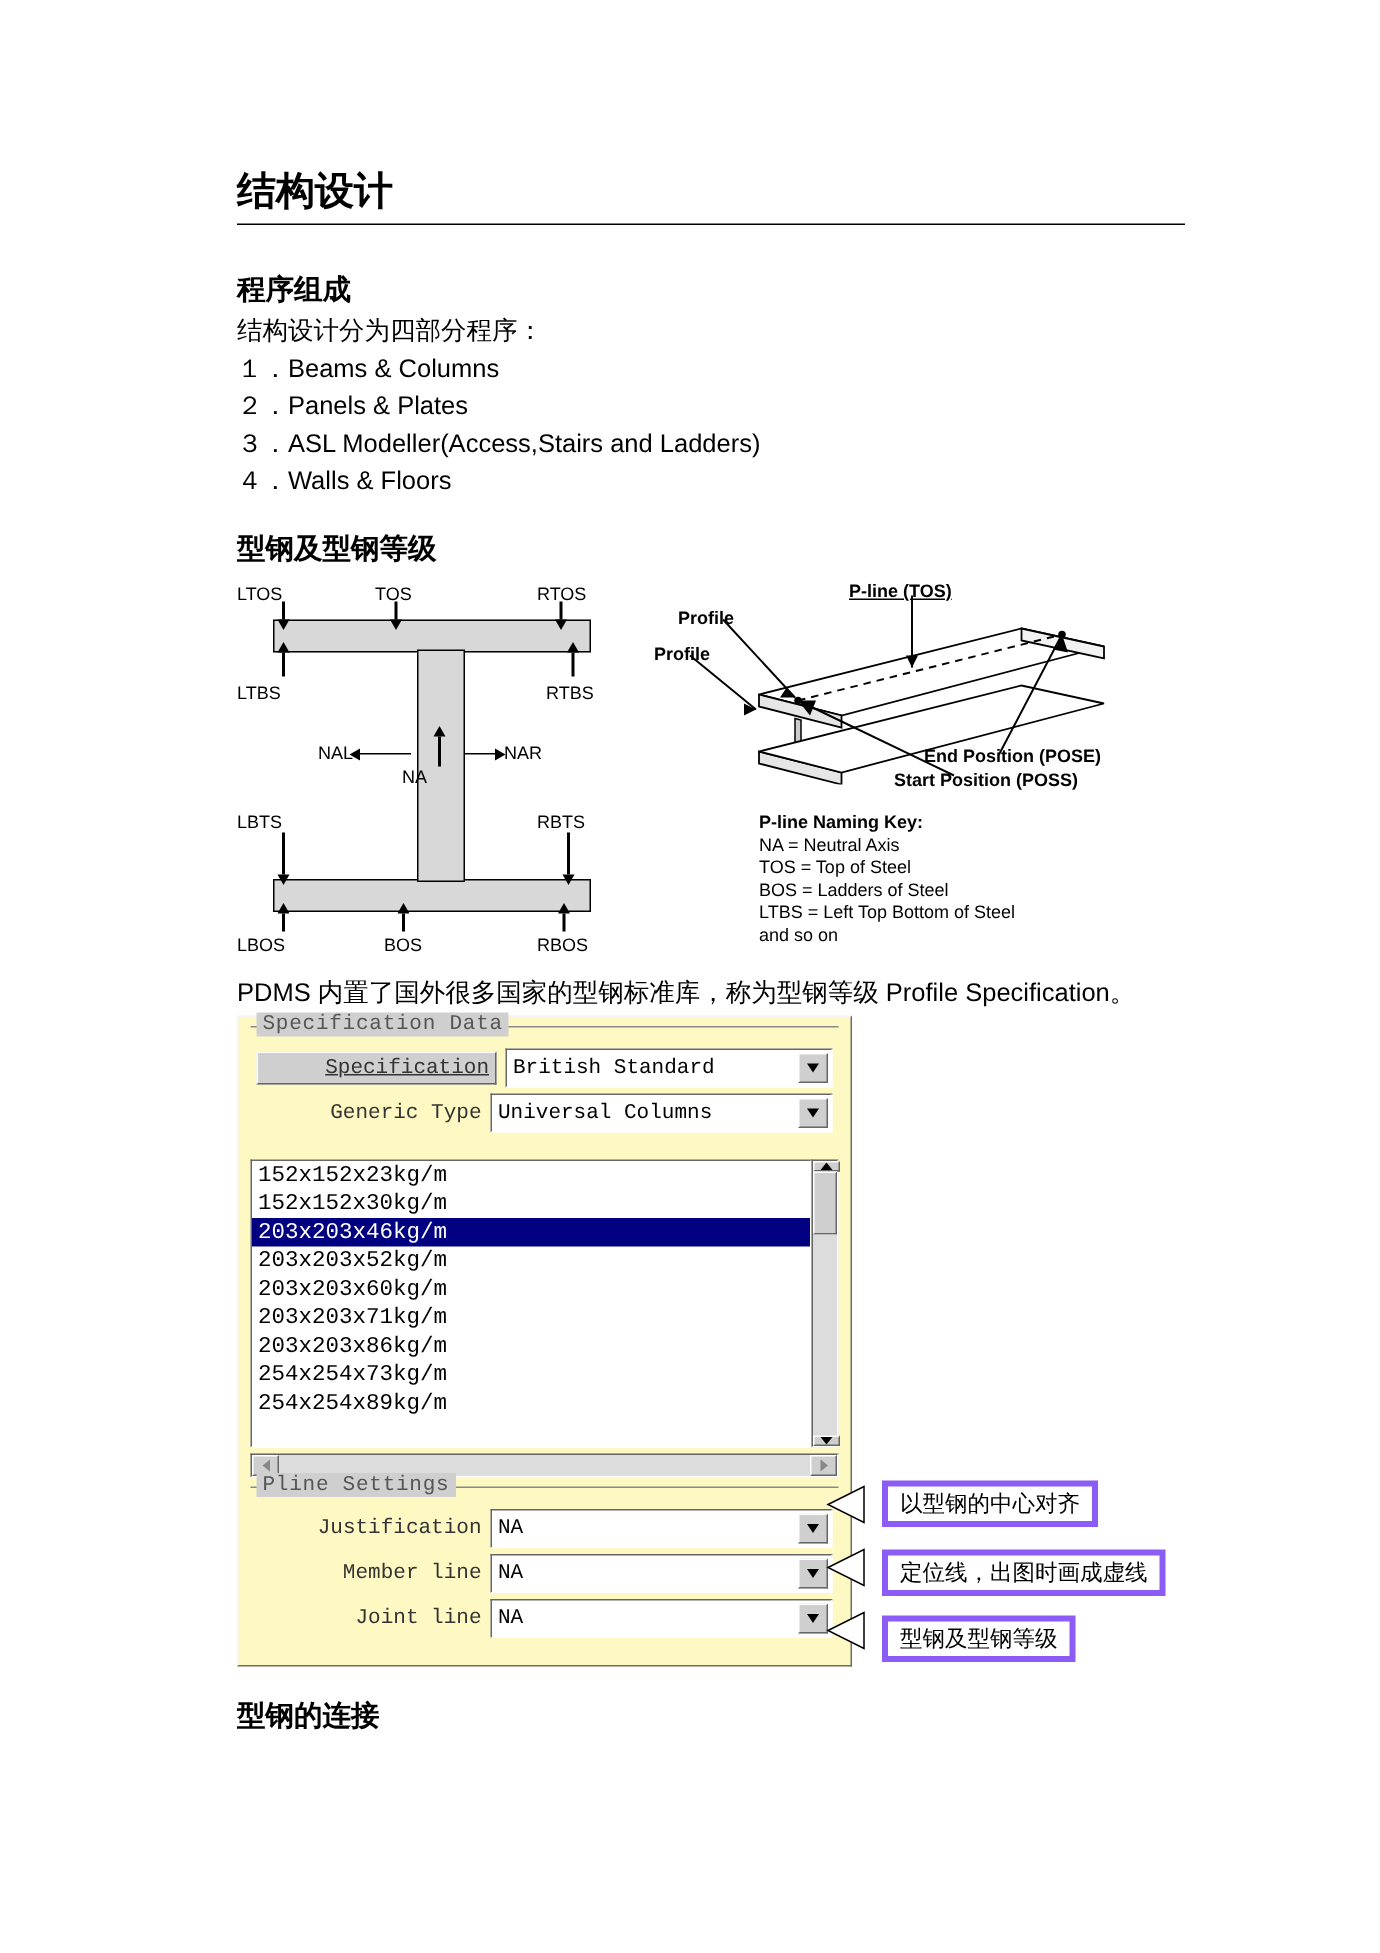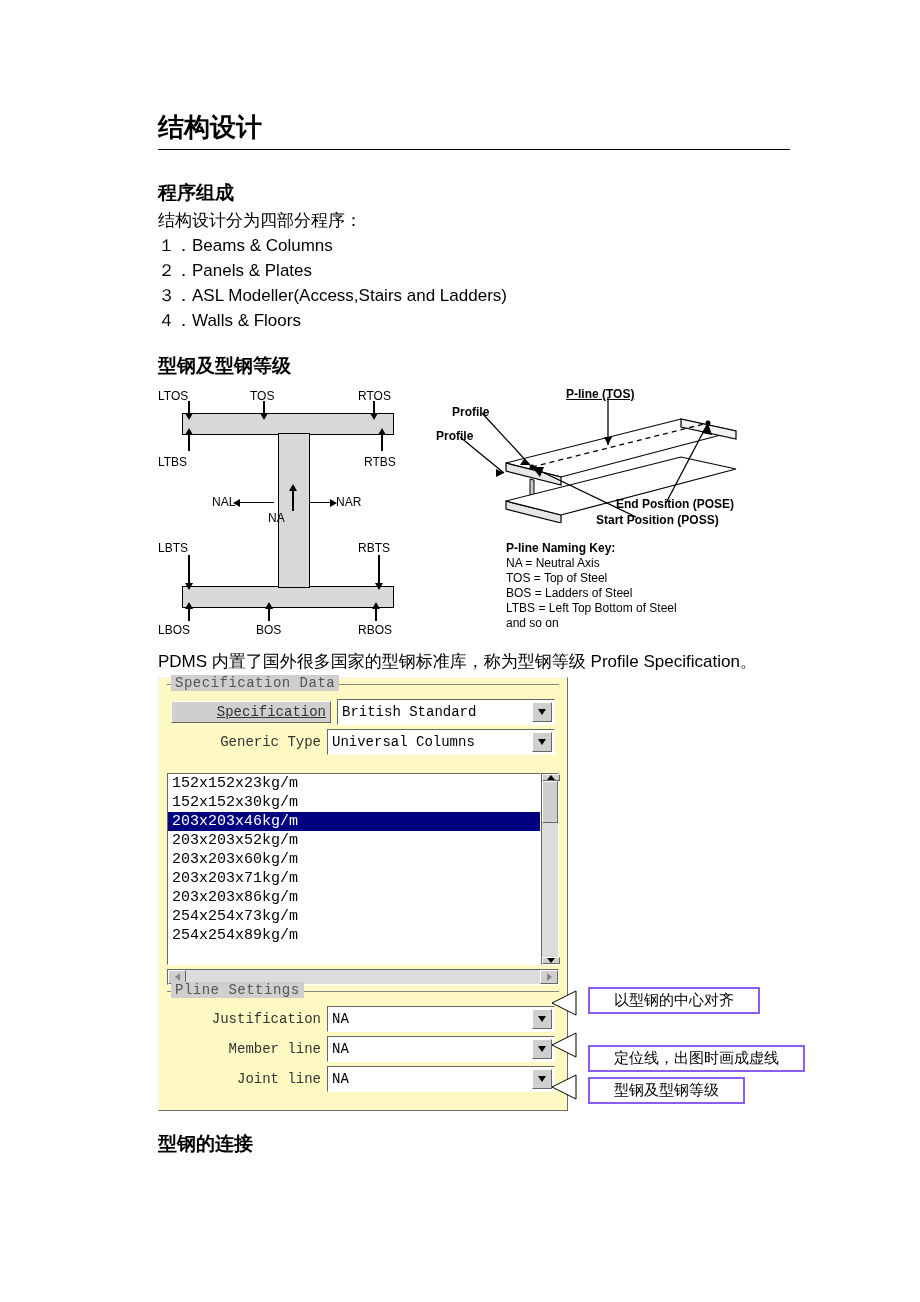--- a/index.html
+++ b/index.html
@@ -209,23 +209,23 @@
   }
   .vsb .track { flex:1; background:#dcdcdc; }
   .vsb .sbbtn.u::before { content:""; border-left:4px solid transparent; border-right:4px solid transparent; border-bottom:5px solid #000; }
   .vsb .sbbtn.d::before { content:""; border-left:4px solid transparent; border-right:4px solid transparent; border-top:5px solid #000; }
 
   .annot-wrap { position: relative; }
   .annot {
     position: absolute;
     font-family: Liberation Mono, monospace;
     font-size: 15px;
-    border: 2px solid #8b5cf6;
+    border: 4px solid #8b5cf6;
     background: #fff;
-    padding: 2px 24px;
+    padding: 2px 8px;
     white-space: nowrap;
   }
 </style>
 </head>
 <body>
 
 <div class="page">
 
   <h1 class="page-title">结构设计</h1>
   <div class="hr"></div>
@@ -417,21 +417,21 @@
   </div>
 
   <svg style="position:absolute;left:394px;top:314px;width:50px;height:32px;overflow:visible">
     <polygon points="0,12 24,0 24,24" fill="#fff" stroke="#000" stroke-width="1"></polygon>
   </svg>
   <div class="annot" style="left:430px;top:310px">以型钢的中心对齐</div>
 
   <svg style="position:absolute;left:394px;top:356px;width:50px;height:32px;overflow:visible">
     <polygon points="0,12 24,0 24,24" fill="#fff" stroke="#000" stroke-width="1"></polygon>
   </svg>
-  <div class="annot" style="left:430px;top:368px">定位线，出图时画成虚线</div>
+  <div class="annot" style="left:430px;top:356px">定位线，出图时画成虚线</div>
 
   <svg style="position:absolute;left:394px;top:398px;width:50px;height:32px;overflow:visible">
     <polygon points="0,12 24,0 24,24" fill="#fff" stroke="#000" stroke-width="1"></polygon>
   </svg>
   <div class="annot" style="left:430px;top:400px">型钢及型钢等级</div>
   </div>
 
   <h2>型钢的连接</h2>
 
 </div>

